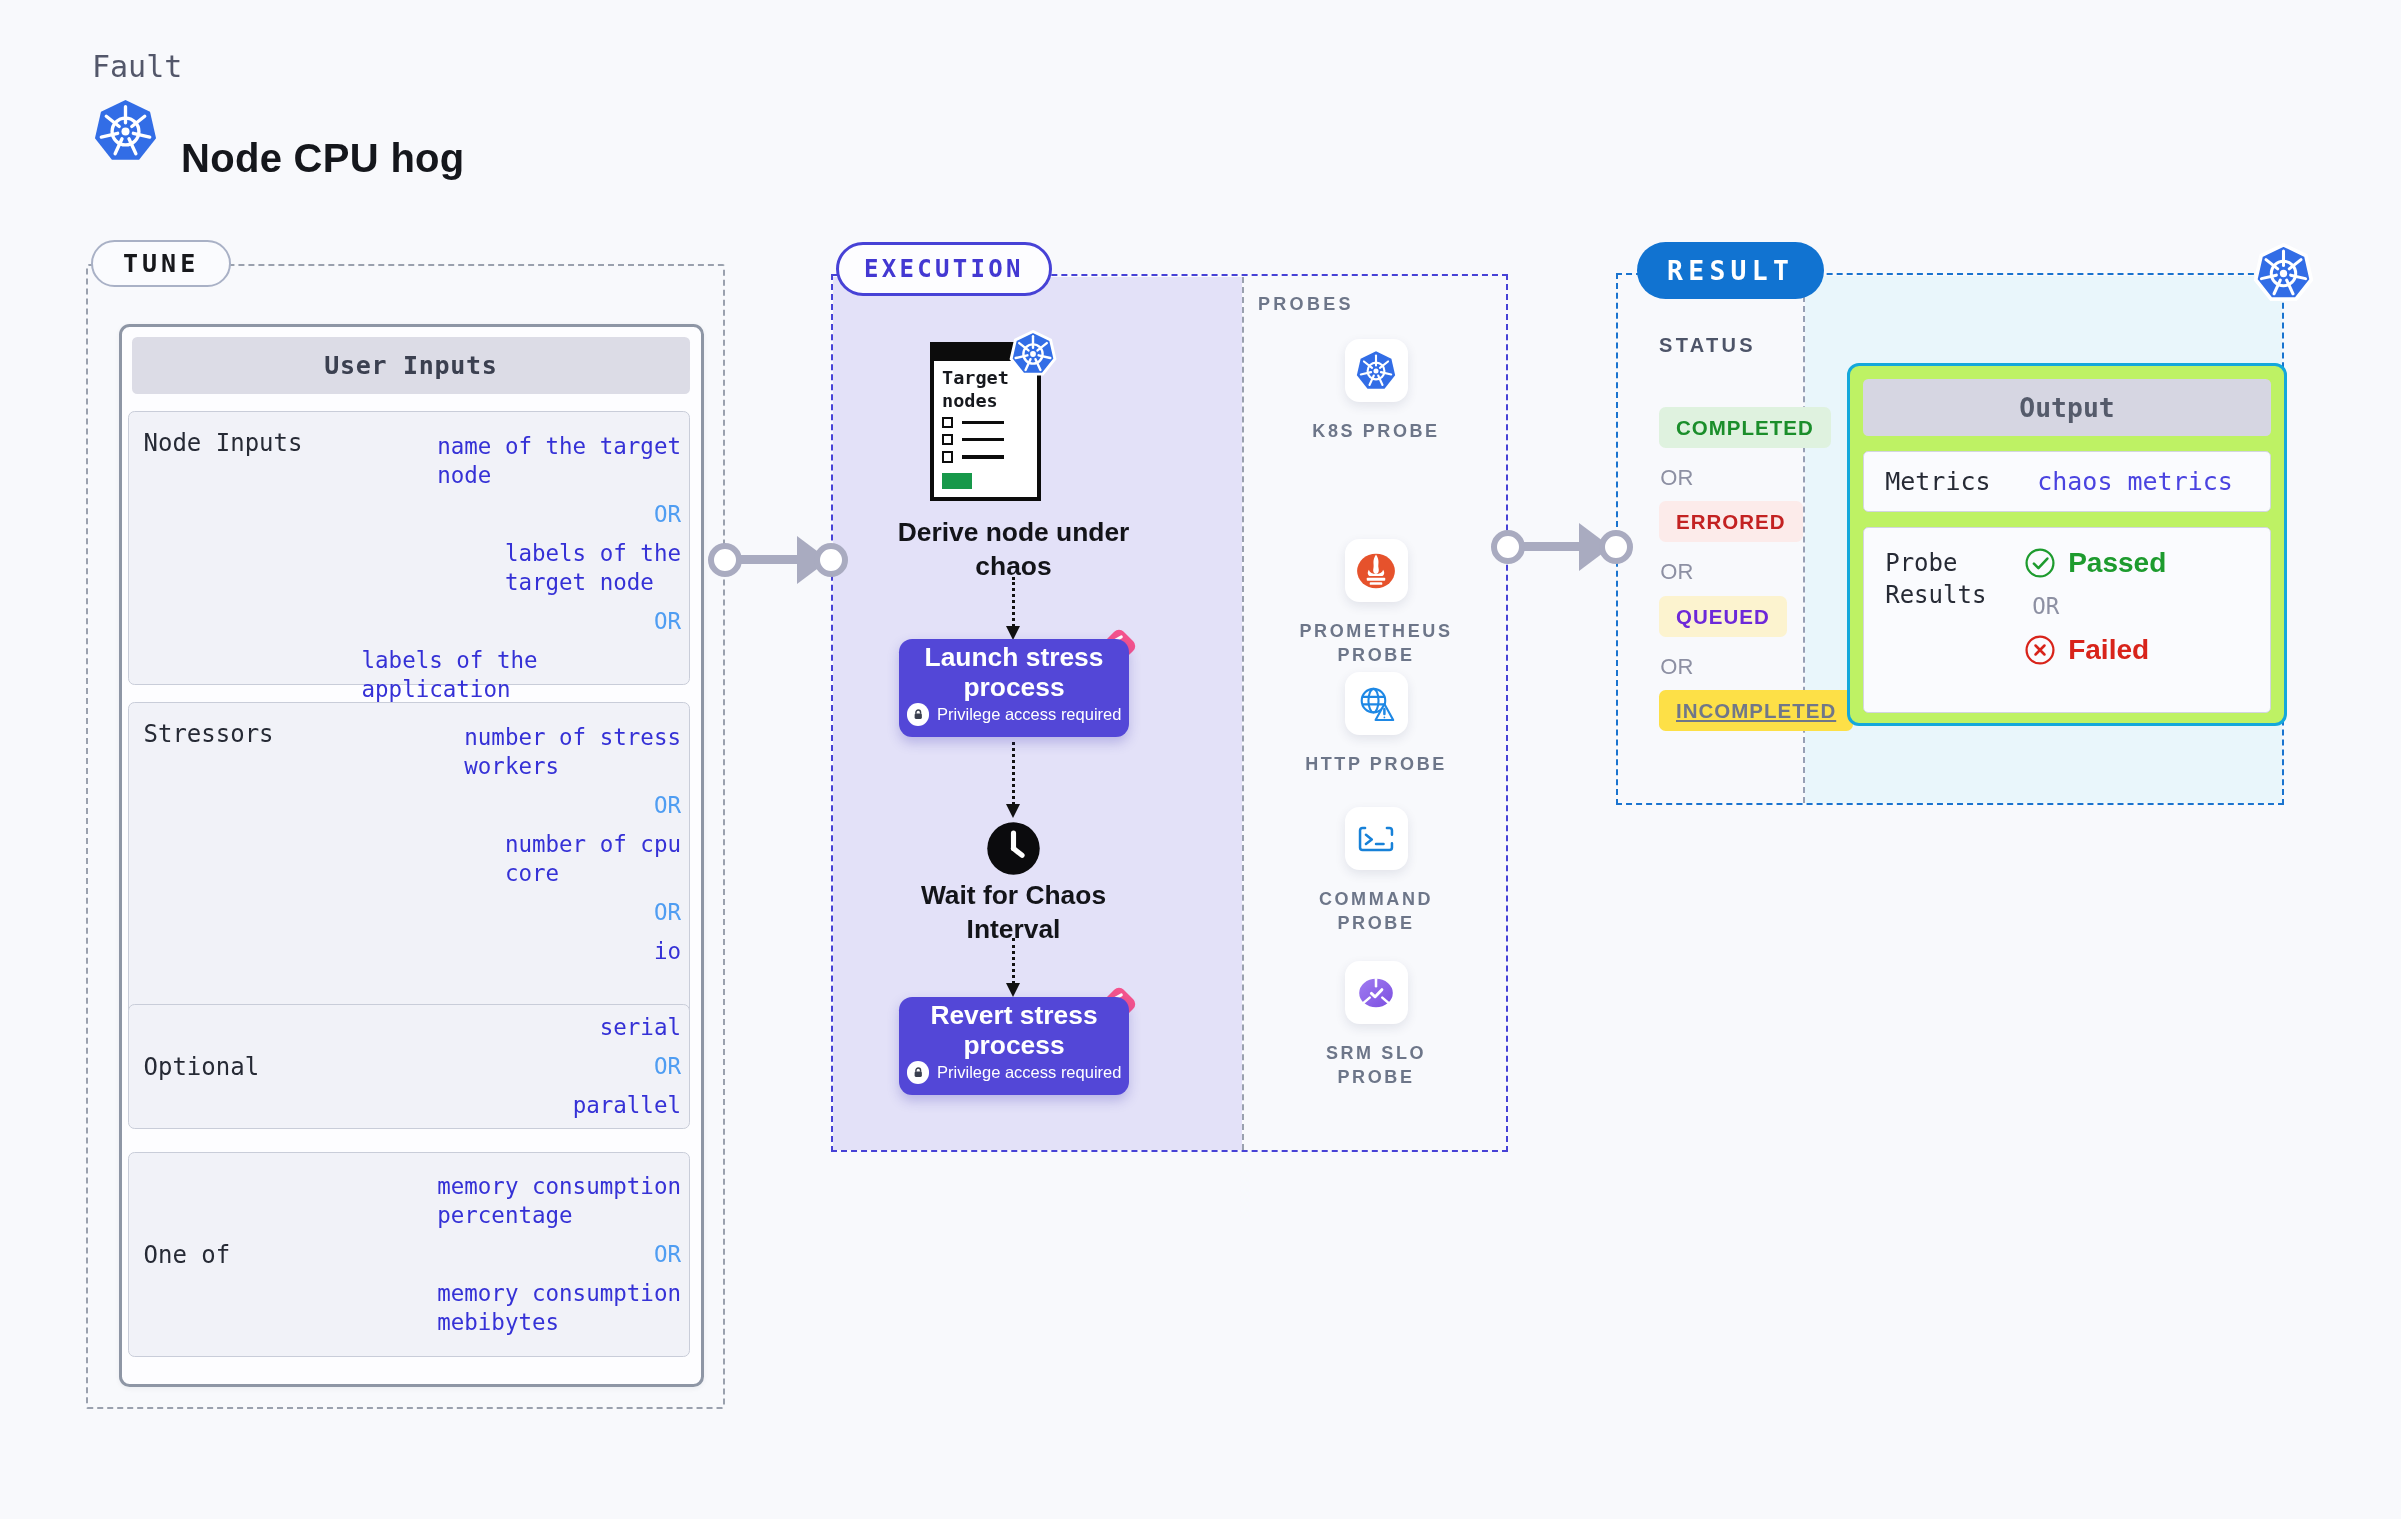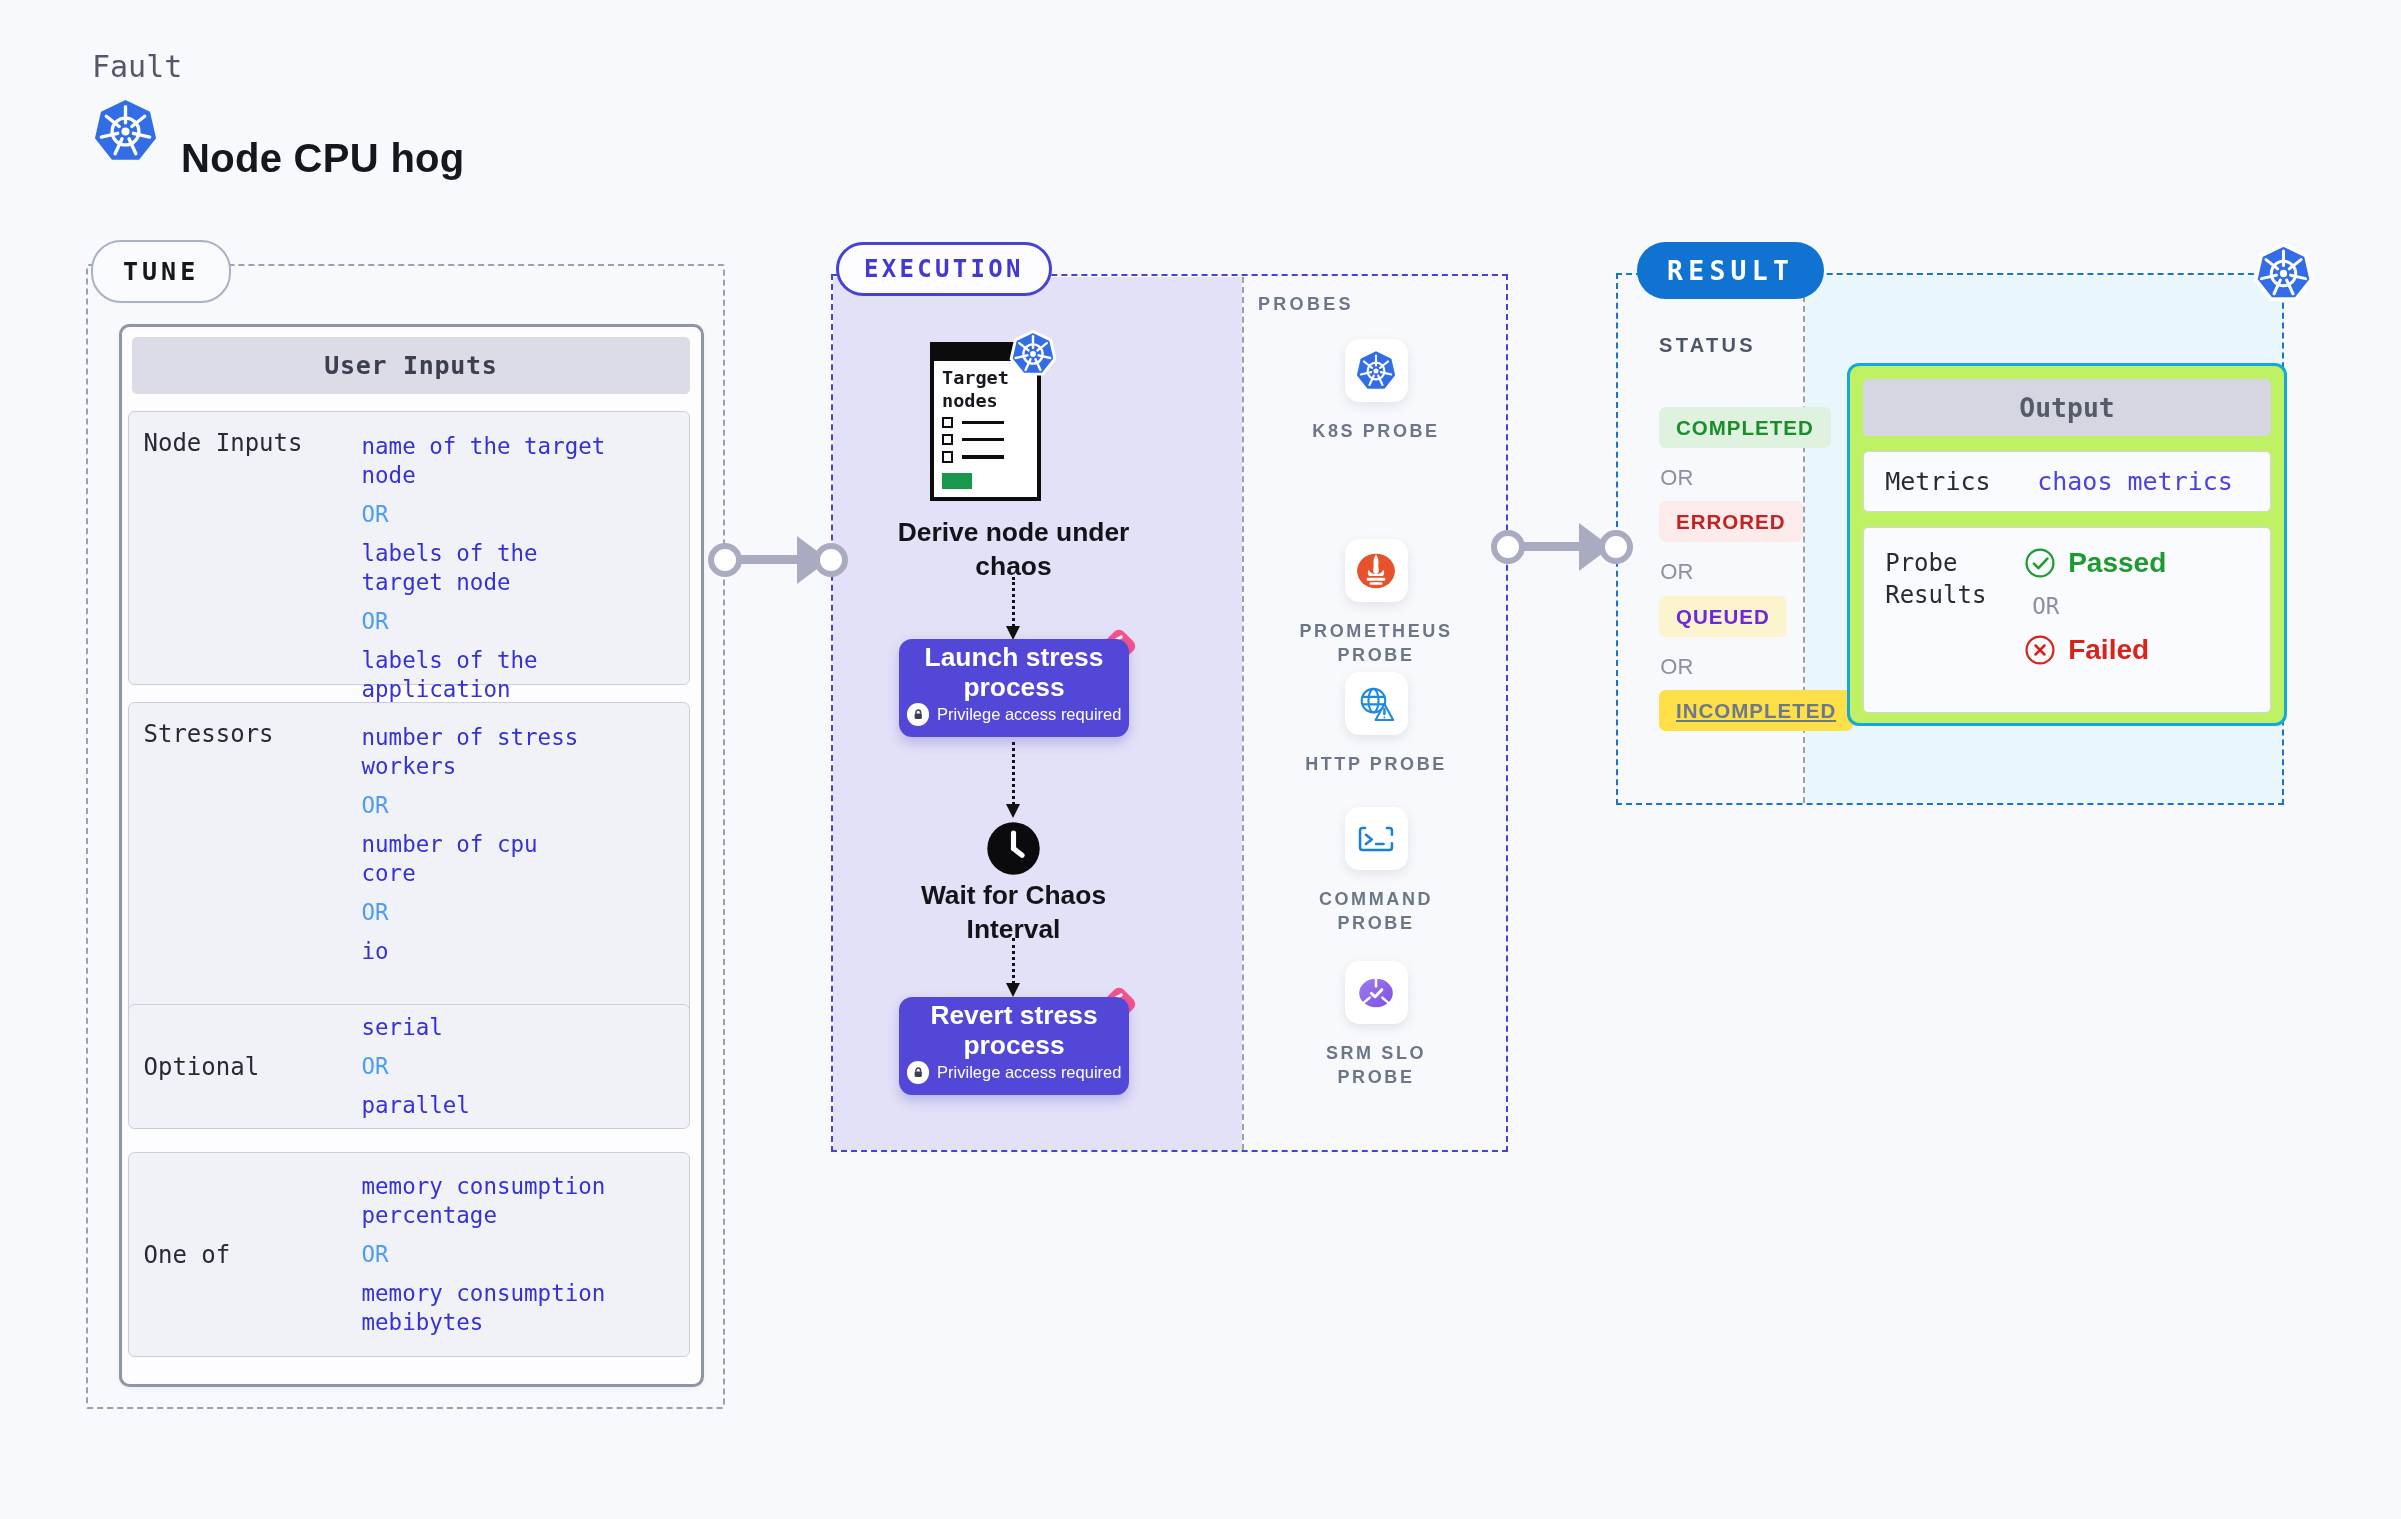--- a/index.html
+++ b/index.html
@@ -23,21 +23,21 @@
   [data-icon] svg{width:100%;height:100%;display:block;}
 
   
   .eyebrow{left:92px;top:49px;font-size:30px;color:#53576a;}
   .logo-k8s{left:92px;top:98px;width:67px;height:67px;}
   .page-title{left:181px;top:98px;height:67px;display:flex;align-items:center;
     font-size:40px;font-weight:700;letter-spacing:0.3px;}
 
   
   .pill{display:flex;align-items:center;justify-content:center;border-radius:30px;z-index:5;}
-  .pill-tune{left:91px;top:240px;height:63px;padding:17px 30px;background:#fafbfe;
+  .pill-tune{left:91px;top:240px;height:47px;padding:17px 30px;background:#fafbfe;
     border:2.6px solid #a9b1c6;font-size:25px;font-weight:700;letter-spacing:4px;color:#17181c;}
   .pill-exec{left:836px;top:242px;height:54px;padding:0 25px;background:#fdfdff;
     border:3.3px solid var(--c-execution_accent);font-size:24px;font-weight:700;letter-spacing:3.3px;color:#4338d2;}
   .pill-result{left:1637px;top:242px;height:57px;padding:0 30px;background:#1173d1;
     font-size:26.4px;font-weight:700;letter-spacing:5.3px;color:#fff;}
 
   
   .tune-box{left:86px;top:264px;width:639px;height:1145px;border:2px dashed var(--c-tune_gray);border-radius:2.6px;}
   .ui-card{left:119px;top:324px;width:585px;height:1063px;background:#fdfdff;
     border:3.3px solid #8e96a5;border-radius:10.6px;box-shadow:0 1.3px 5.3px rgba(20,30,60,.05);}
@@ -45,21 +45,21 @@
     display:flex;align-items:center;justify-content:center;font-size:25px;font-weight:600;color:#3b4050;letter-spacing:0.7px;}
   .input-row{left:128px;width:562px;background:#f1f2f8;border:1.3px solid #c9cdd9;border-radius:6.6px;
     display:flex;padding-left:14.5px;padding-right:8px;}
   .input-row.top{align-items:flex-start;padding-top:17px;}
   .input-row.mid{align-items:center;}
   .row-1{top:411px;height:274px;}
   .row-2{top:702px;height:324px;}
   .row-3{top:1004px;height:125px;}
   .row-4{top:1152px;height:205px;}
   .row-label{flex:0 0 218px;font-size:24px;color:#262a35;}
-  .row-values{flex:1;display:flex;flex-direction:column;align-items:flex-start;}
+  .row-values{flex:1;display:flex;flex-direction:column;align-items:flex-end;}
   .row-1 .row-values,.row-2 .row-values{padding-top:2.6px;}
   .val{font-size:22.5px;line-height:29px;color:var(--c-value_blue);}
   .val + .val, .val + .or-chip, .or-chip + .val{margin-top:10px;}
   .or-chip{font-size:22.5px;line-height:29px;color:var(--c-or_blue);}
 
   
   .shaft{height:9.2px;background:var(--c-arrow_gray);border-radius:4.6px;}
   .head{width:0;height:0;border-top:24px solid transparent;border-bottom:24px solid transparent;
     border-left:32px solid var(--c-arrow_gray);}
   .donut{width:34px;height:34px;border:6.6px solid var(--c-arrow_gray);border-radius:50%;background:#fff;z-index:4;}

